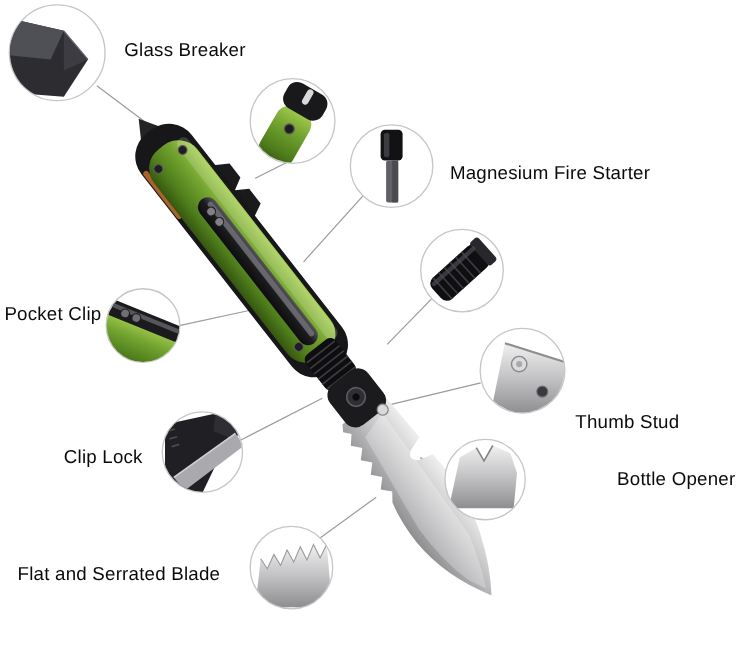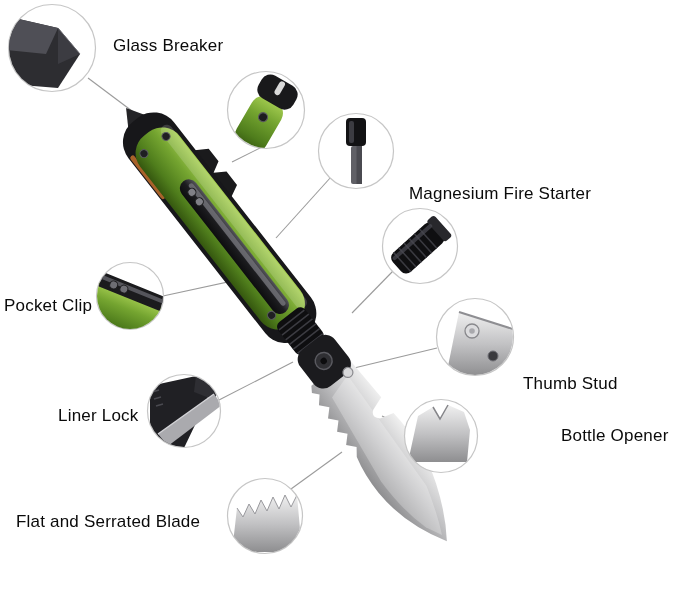--- a/index.html
+++ b/index.html
@@ -203,20 +203,20 @@
     <g>
       <circle cx="265" cy="516" r="37.5" fill="#ffffff" stroke="#c6c6c6" stroke-width="1.2"></circle>
       <g clip-path="url(#c9)">
         <path d="M232,552 L237,508 L243,517 L249,504 L255,514 L261,500 L267,511 L273,497 L279,509 L285,495 L291,507 L297,495 L302,552 Z" fill="url(#gBlade)"></path>
         <path d="M237,508 L243,517 L249,504 L255,514 L261,500 L267,511 L273,497 L279,509 L285,495 L291,507 L297,495" fill="none" stroke="#98989c" stroke-width="1"></path>
       </g>
     </g>
   </svg>
 
   <div class="label" style="left:113px; top:36px;text-align:right;">Glass Breaker</div>
-  <div class="label" style="left:409px; top:148px;margin-top:36px;">Magnesium Fire Starter</div>
-  <div class="label" style="left:4px;   top:296px;">Pocket Clip</div>
+  <div class="label" style="left:409px; top:148px;">Magnesium Fire Starter</div>
+  <div class="label" style="left:4px;   top:276px;">Pocket Clip</div>
   <div class="label" style="left:523px; top:331px;margin-top:43px;">Thumb Stud</div>
-  <div class="label" style="left:58px;  top:406px;">Liner Lock</div>
+  <div class="label" style="left:58px;  top:406px;">Clip Lock</div>
   <div class="label" style="left:561px; top:426px;">Bottle Opener</div>
   <div class="label" style="left:16px;  top:512px;">Flat and Serrated Blade</div>
 
 </div>
 
 </body></html>

